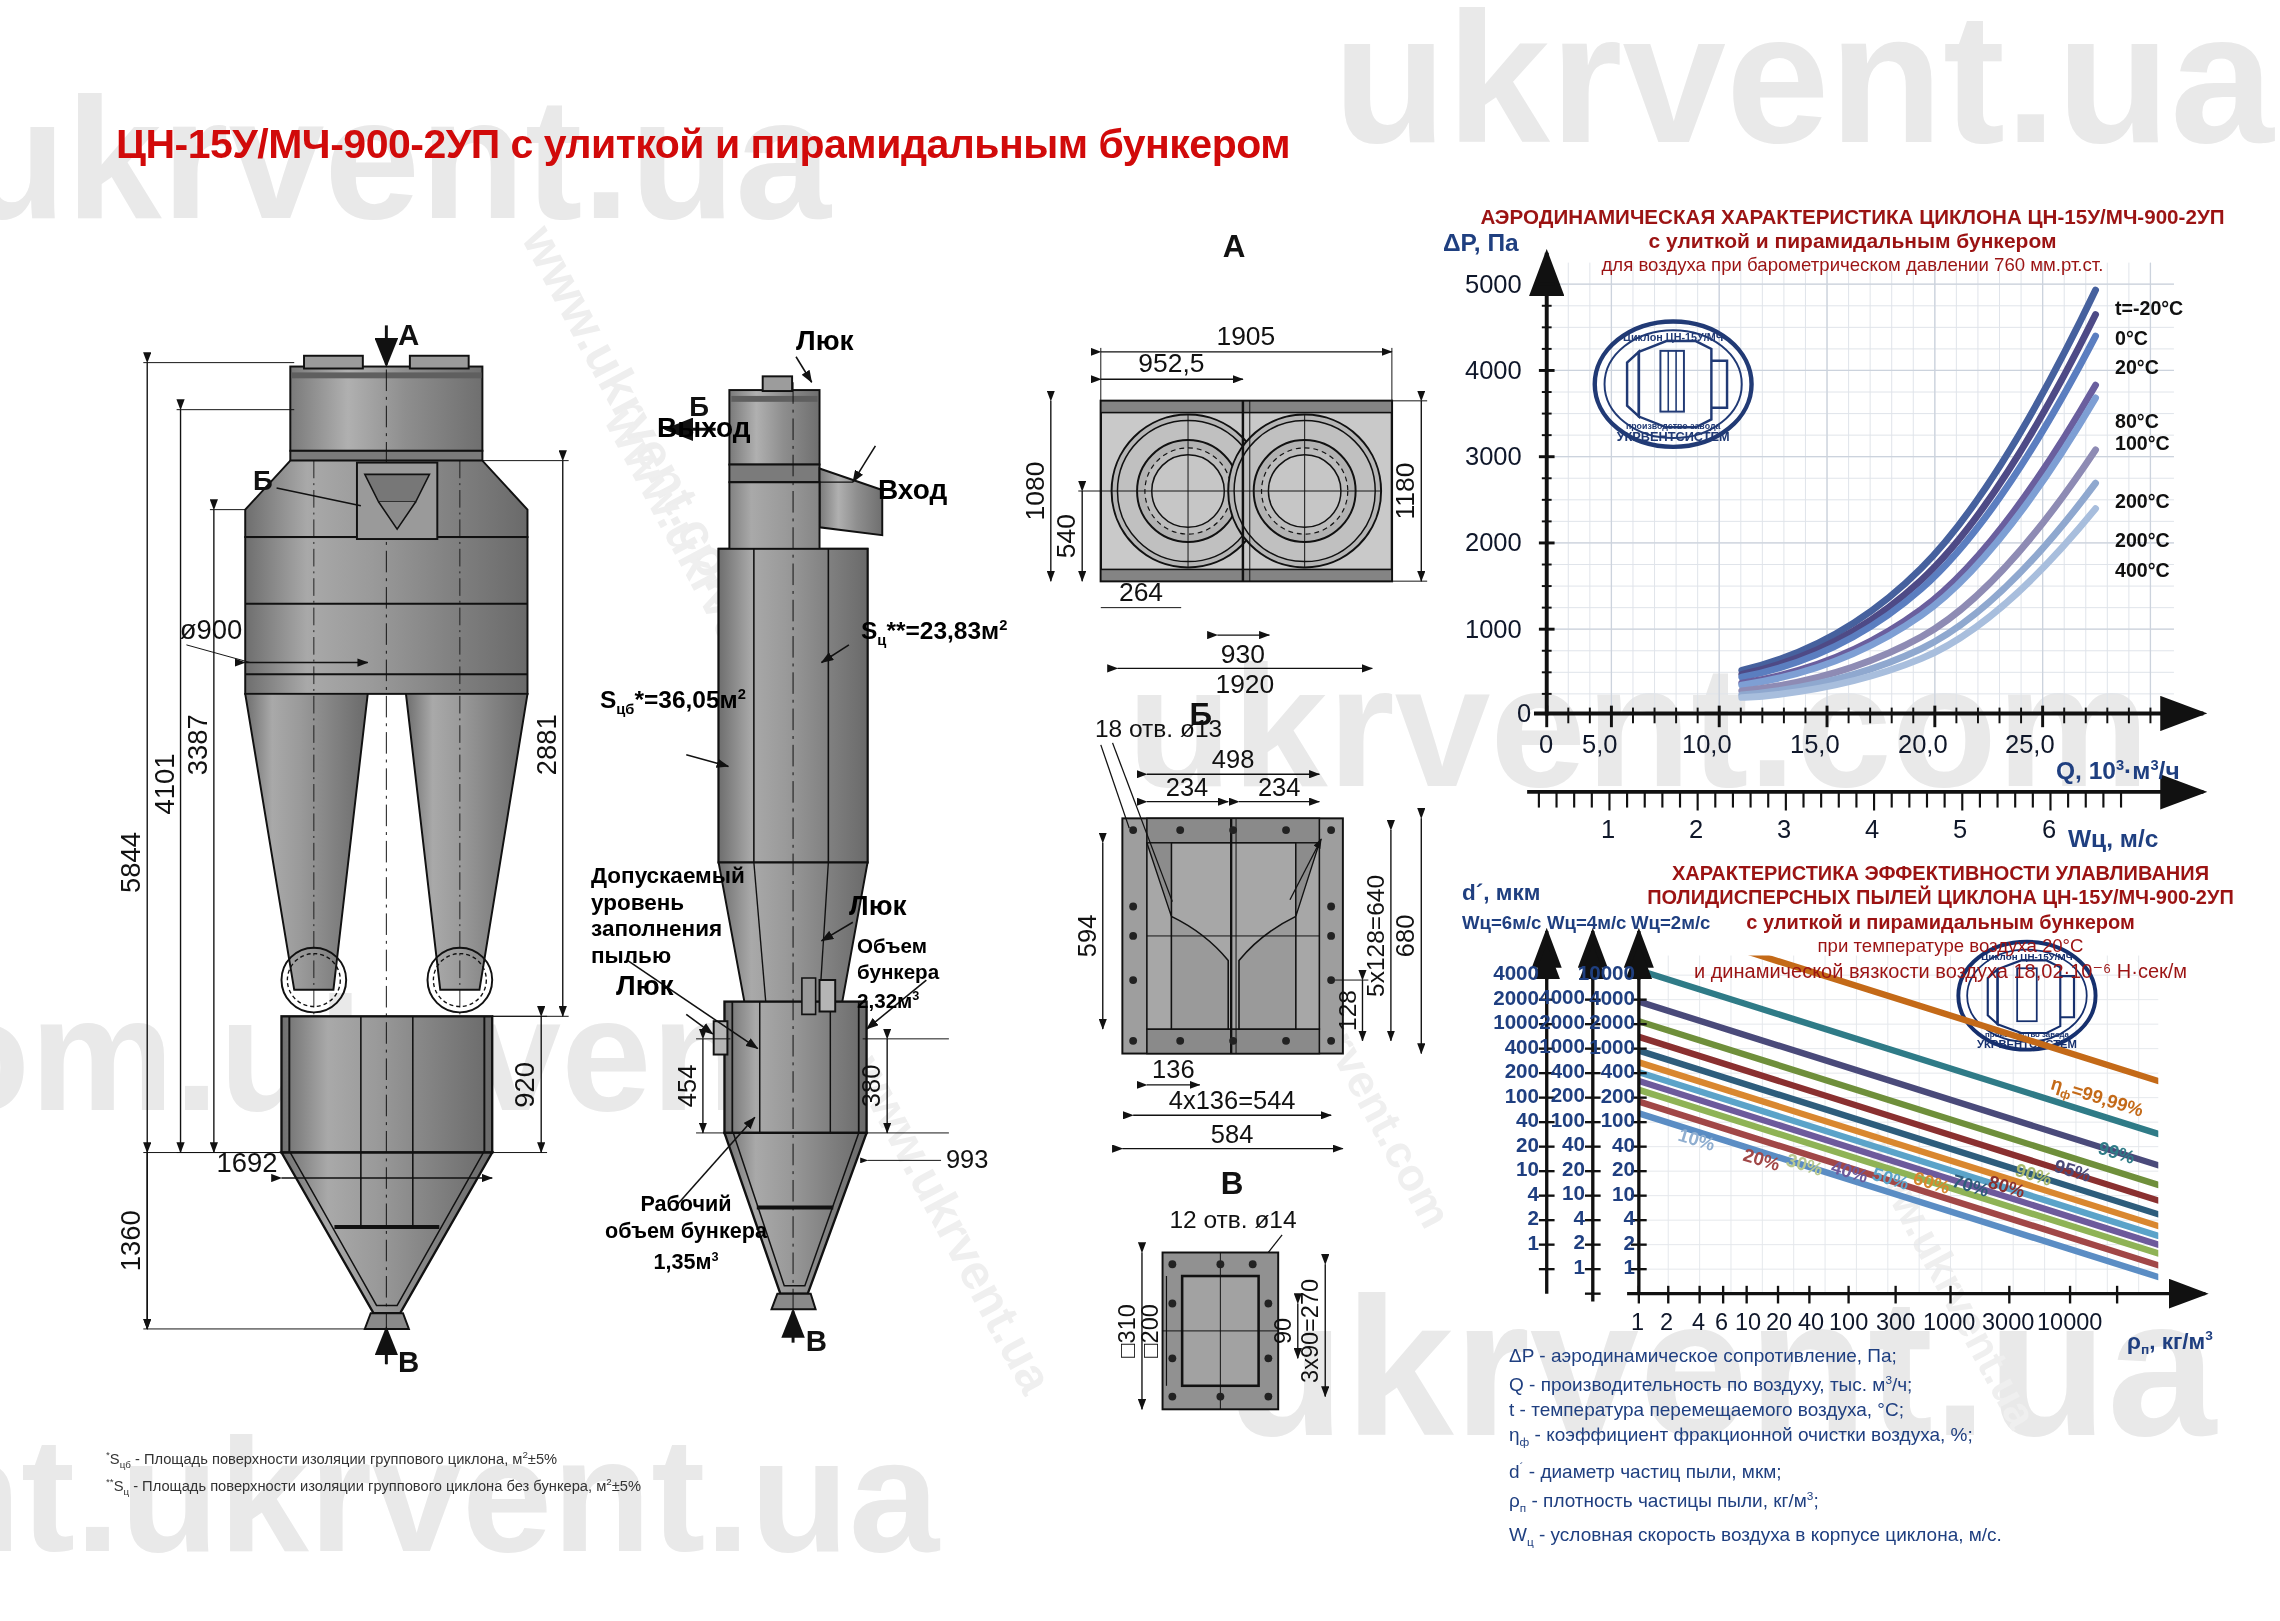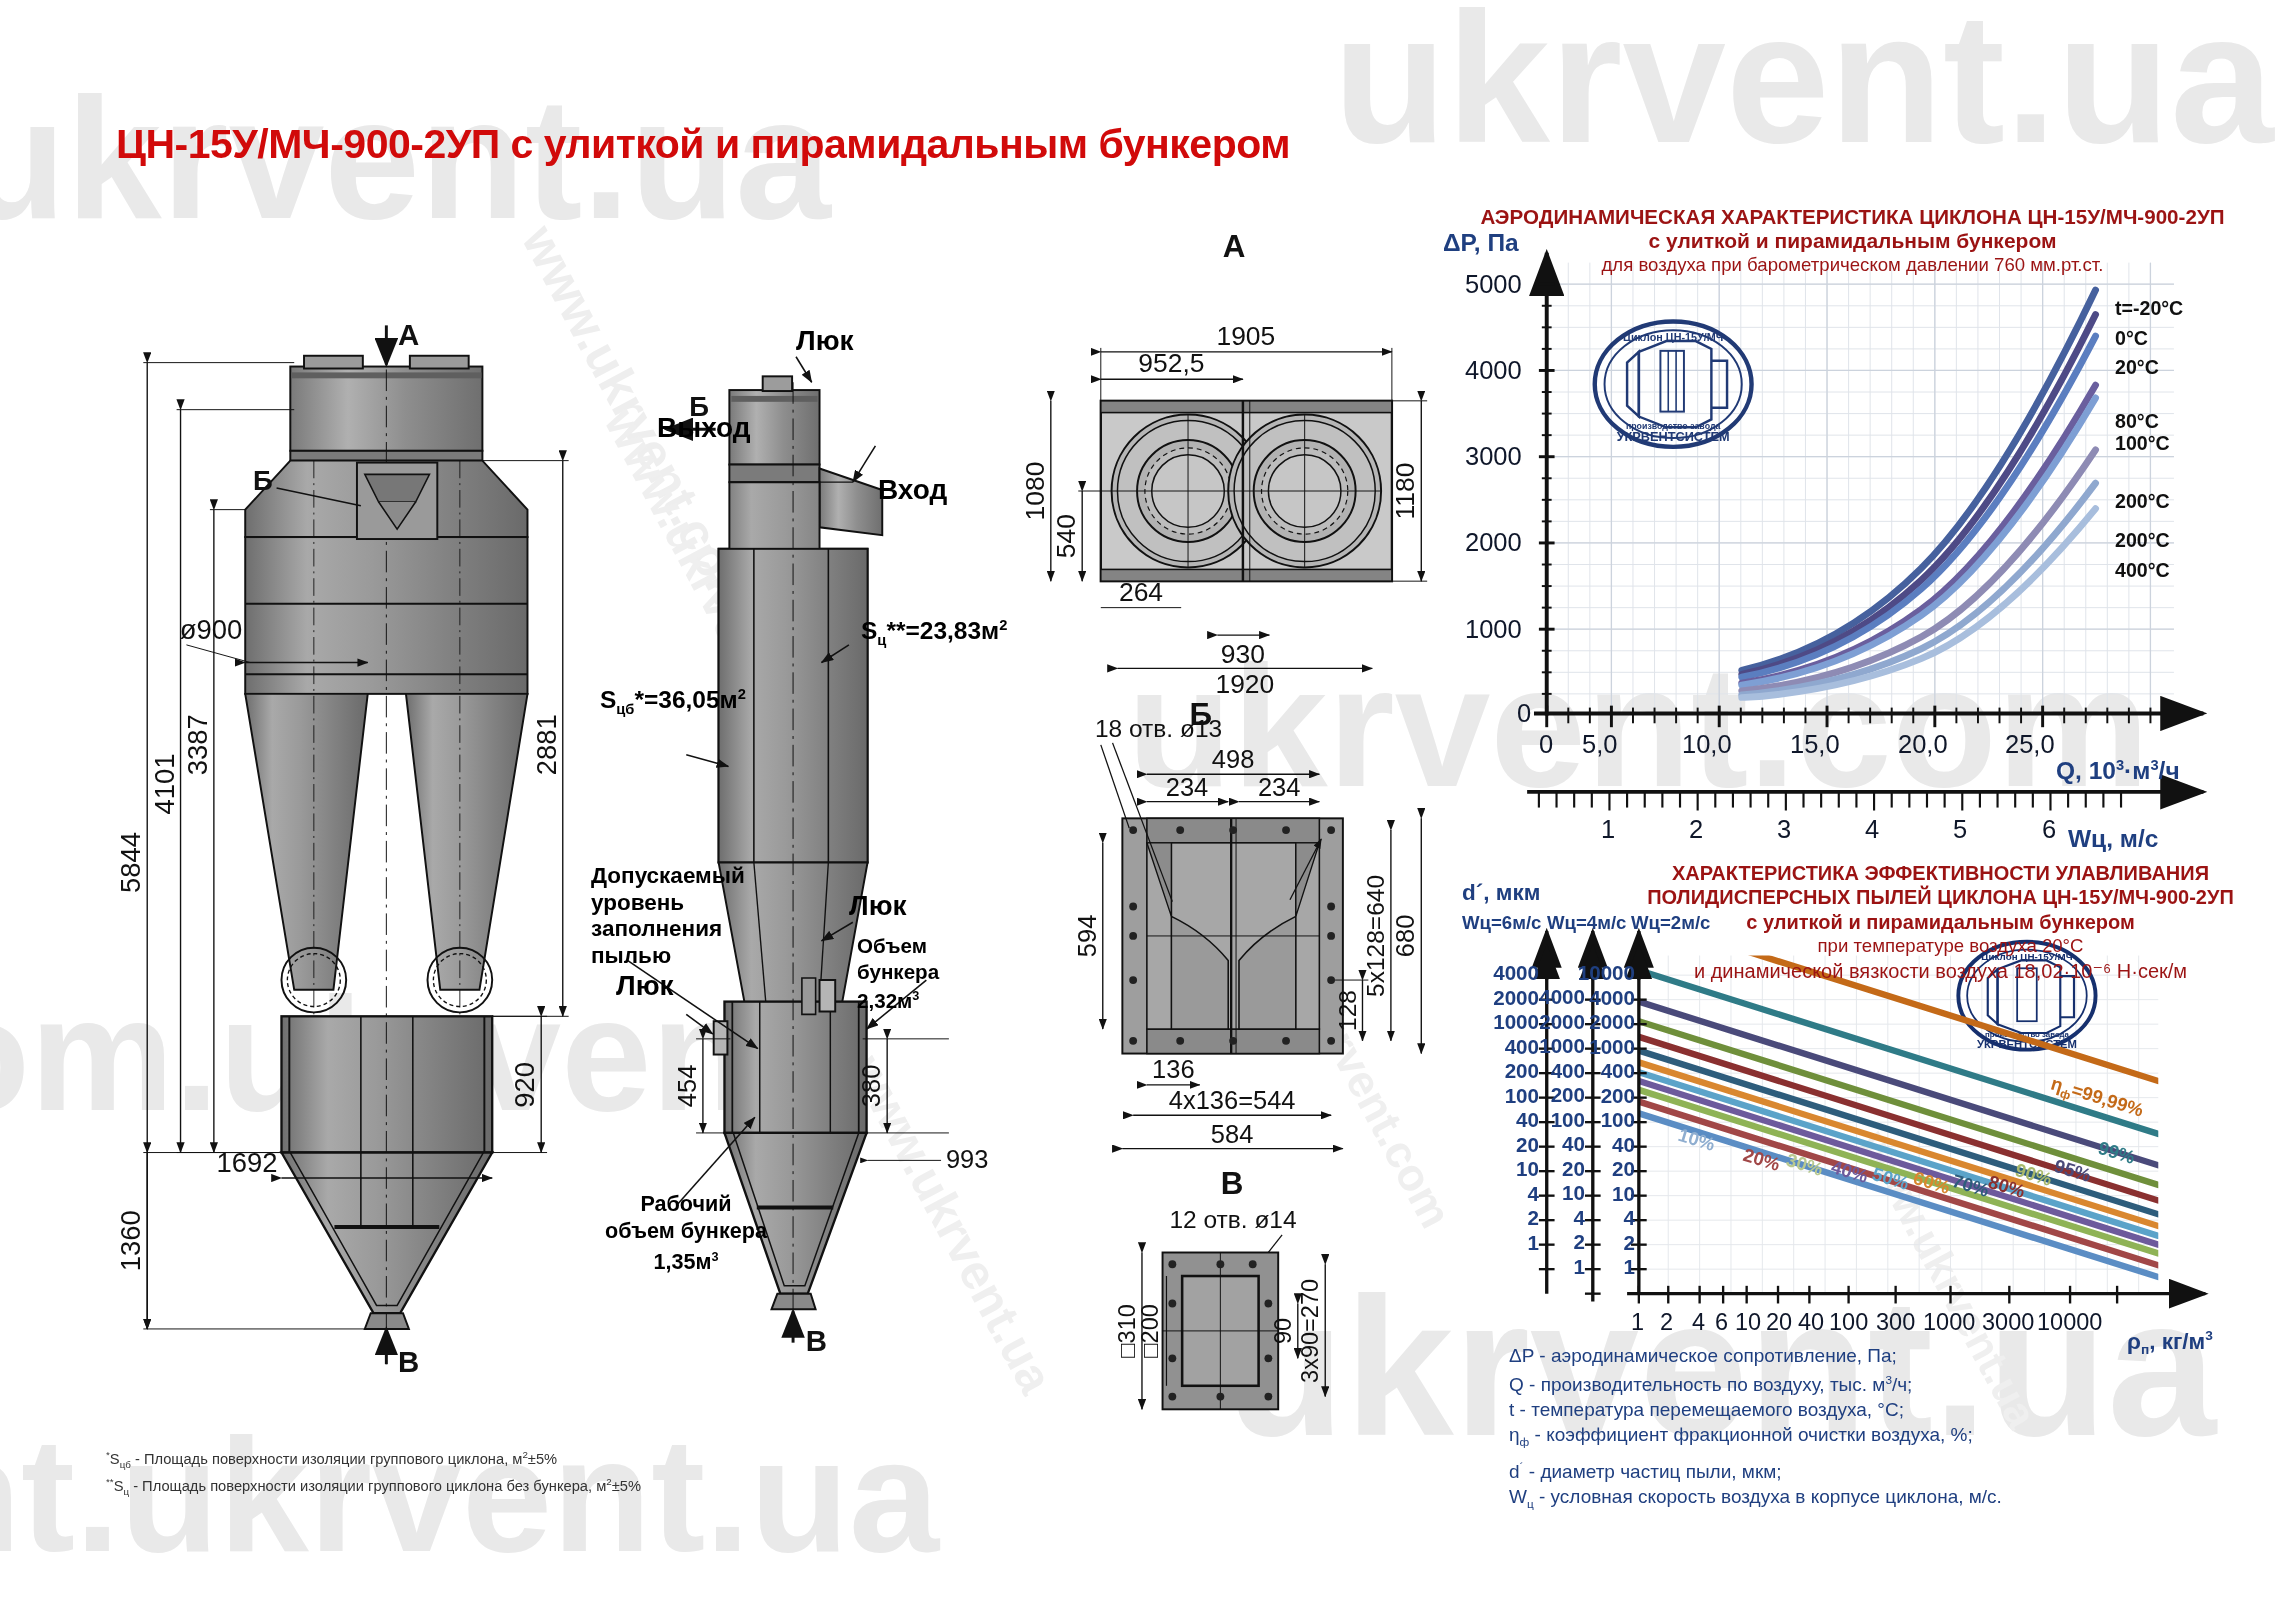--- a/index.html
+++ b/index.html
@@ -890,15 +890,16 @@
 <div class="abs" style="left:2054px;top:1160px;font-size:18.6px;font-weight:bold;color:#4a4a7a;transform:rotate(17deg);z-index:22;">95%</div>
 <div class="abs" style="left:2098px;top:1142px;font-size:18.6px;font-weight:bold;color:#2f7b87;transform:rotate(17deg);z-index:22;">99%</div>
 <div class="abs" style="left:2049px;top:1086px;font-size:18.6px;font-weight:bold;color:#c46a18;transform:rotate(17deg);z-index:22;">η<sub style="font-size:11.8px;">ф</sub>=99,99%</div>
 
 <div class="abs notes" style="left:1509px;top:1343px;z-index:21;">
   <div>ΔP - аэродинамическое сопротивление, Па;</div>
   <div>Q - производительность по воздуху, тыс. м<sup>3</sup>/ч;</div>
   <div>t - температура перемещаемого воздуха, °С;</div>
   <div>η<sub>ф</sub> - коэффициент фракционной очистки воздуха, %;</div>
   <div>d<sup>´</sup> - диаметр частиц пыли, мкм;</div>
+  <div>ρ<sub>п</sub> - плотность частицы пыли, кг/м<sup>3</sup>;</div>
   <div>W<sub>ц</sub> - условная скорость воздуха в корпусе циклона, м/с.</div>
 </div>
 
 
 </body></html>

